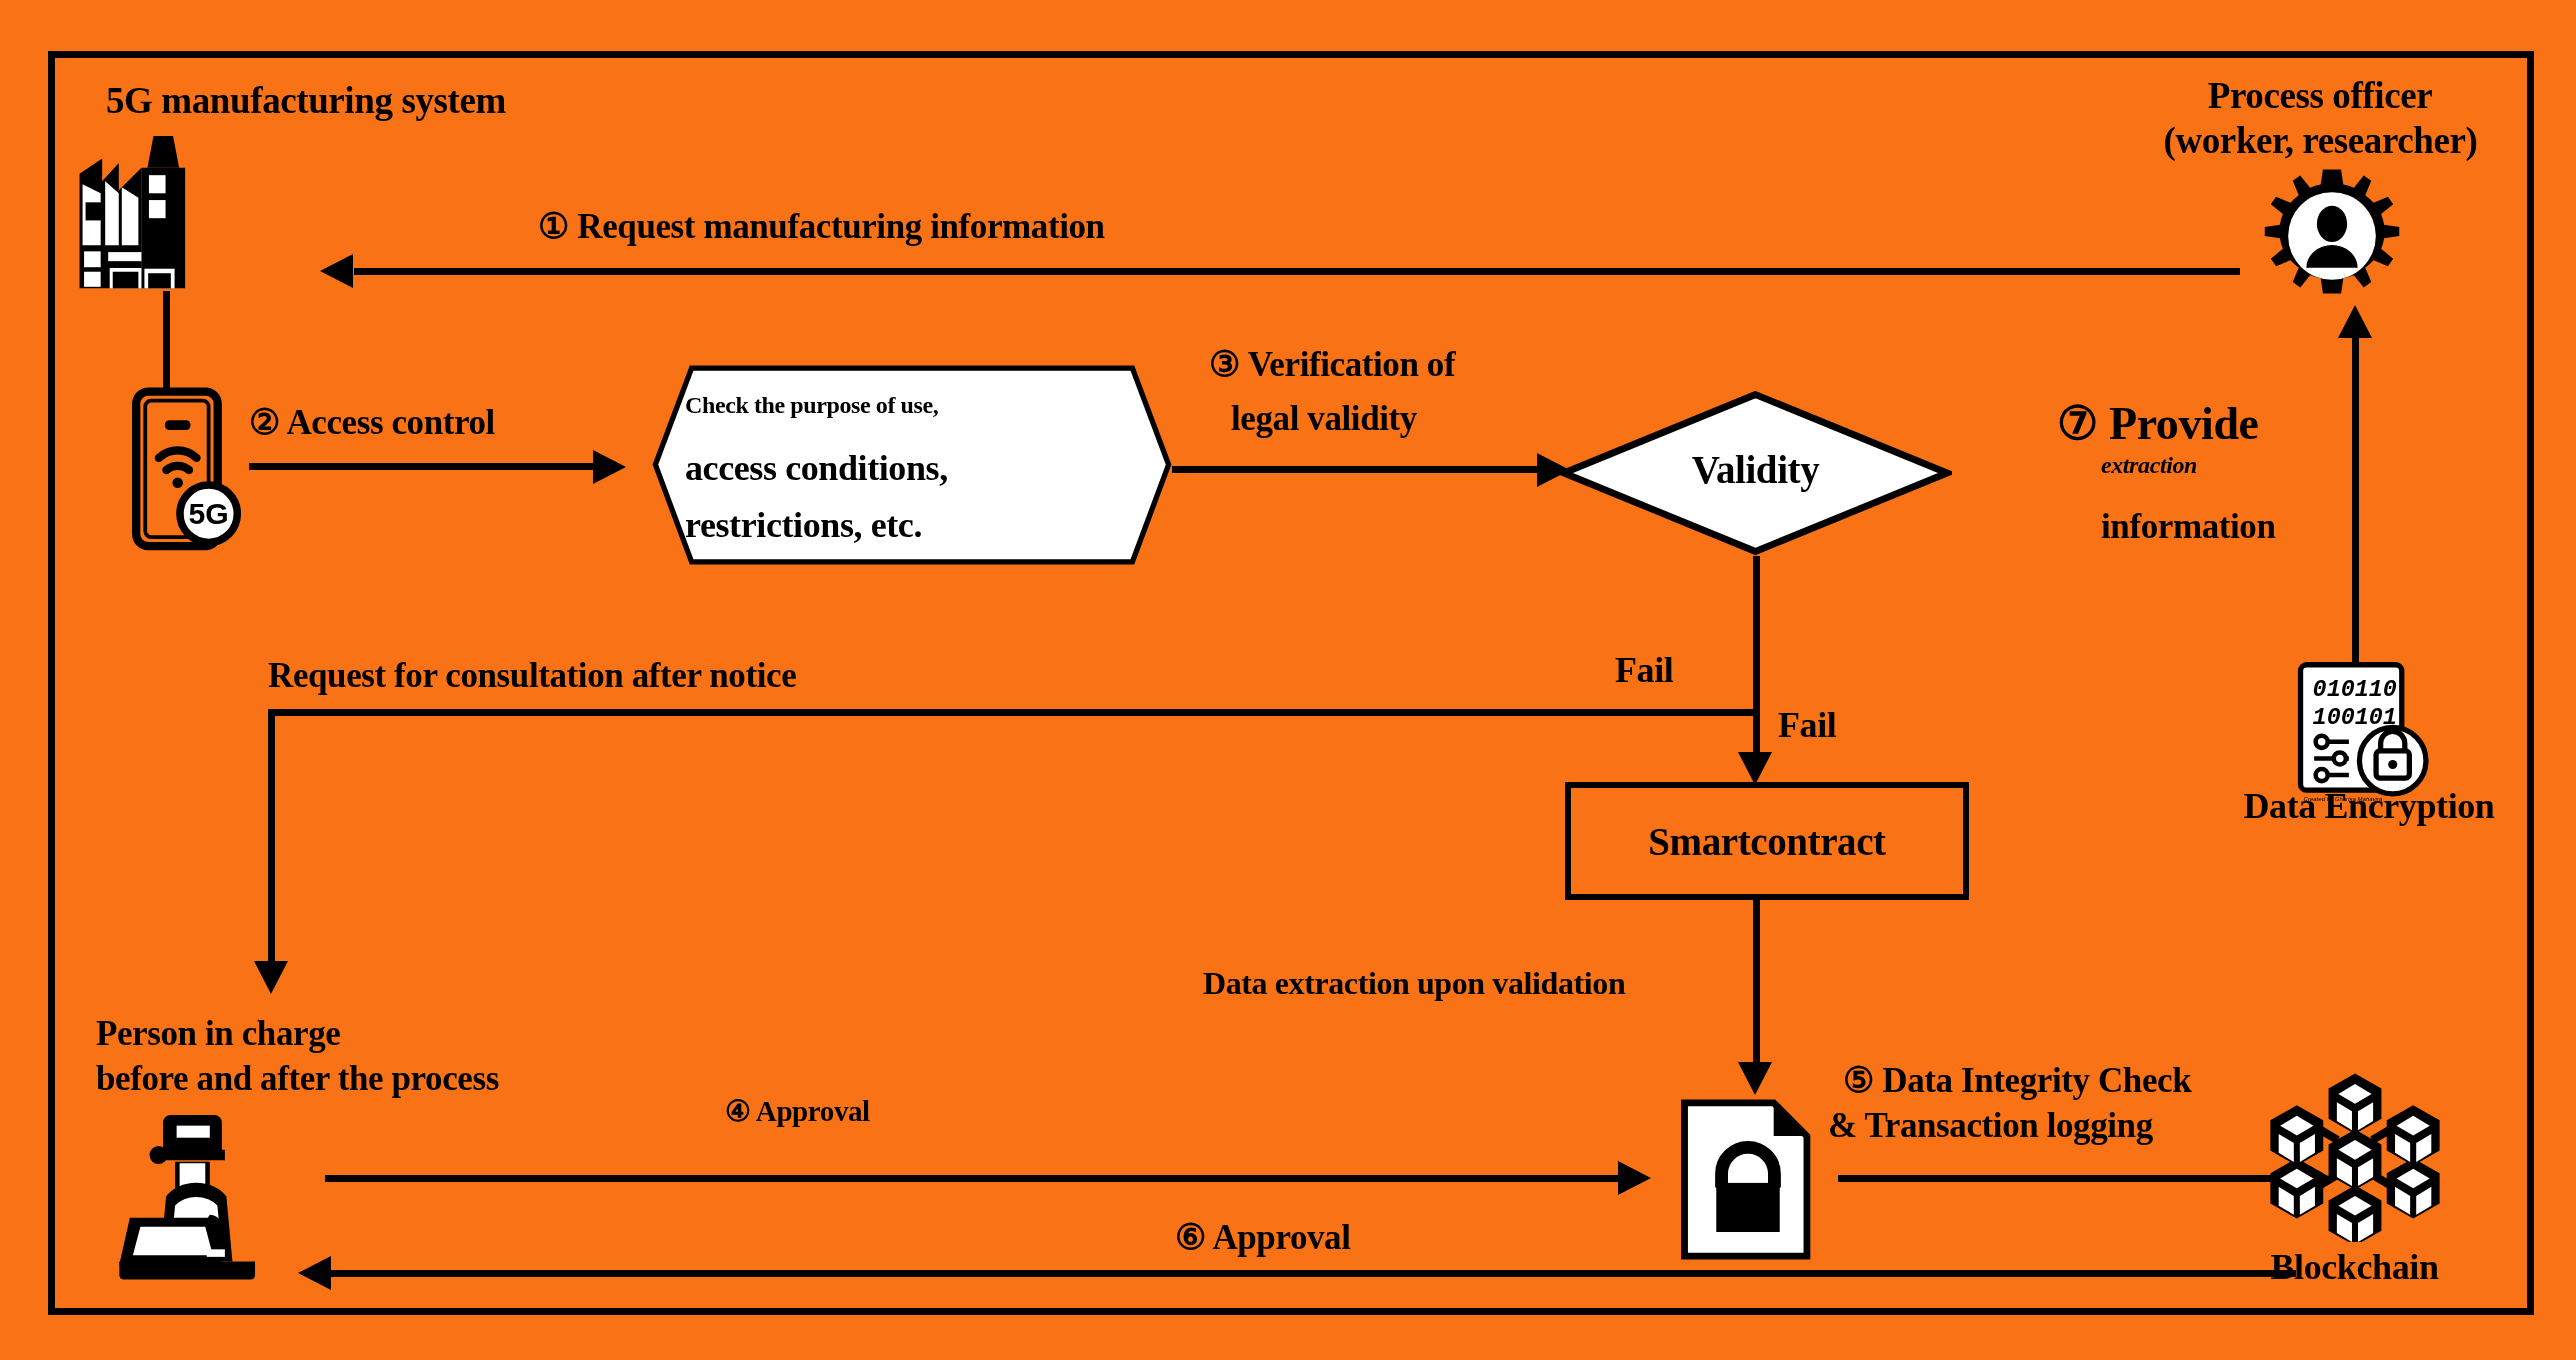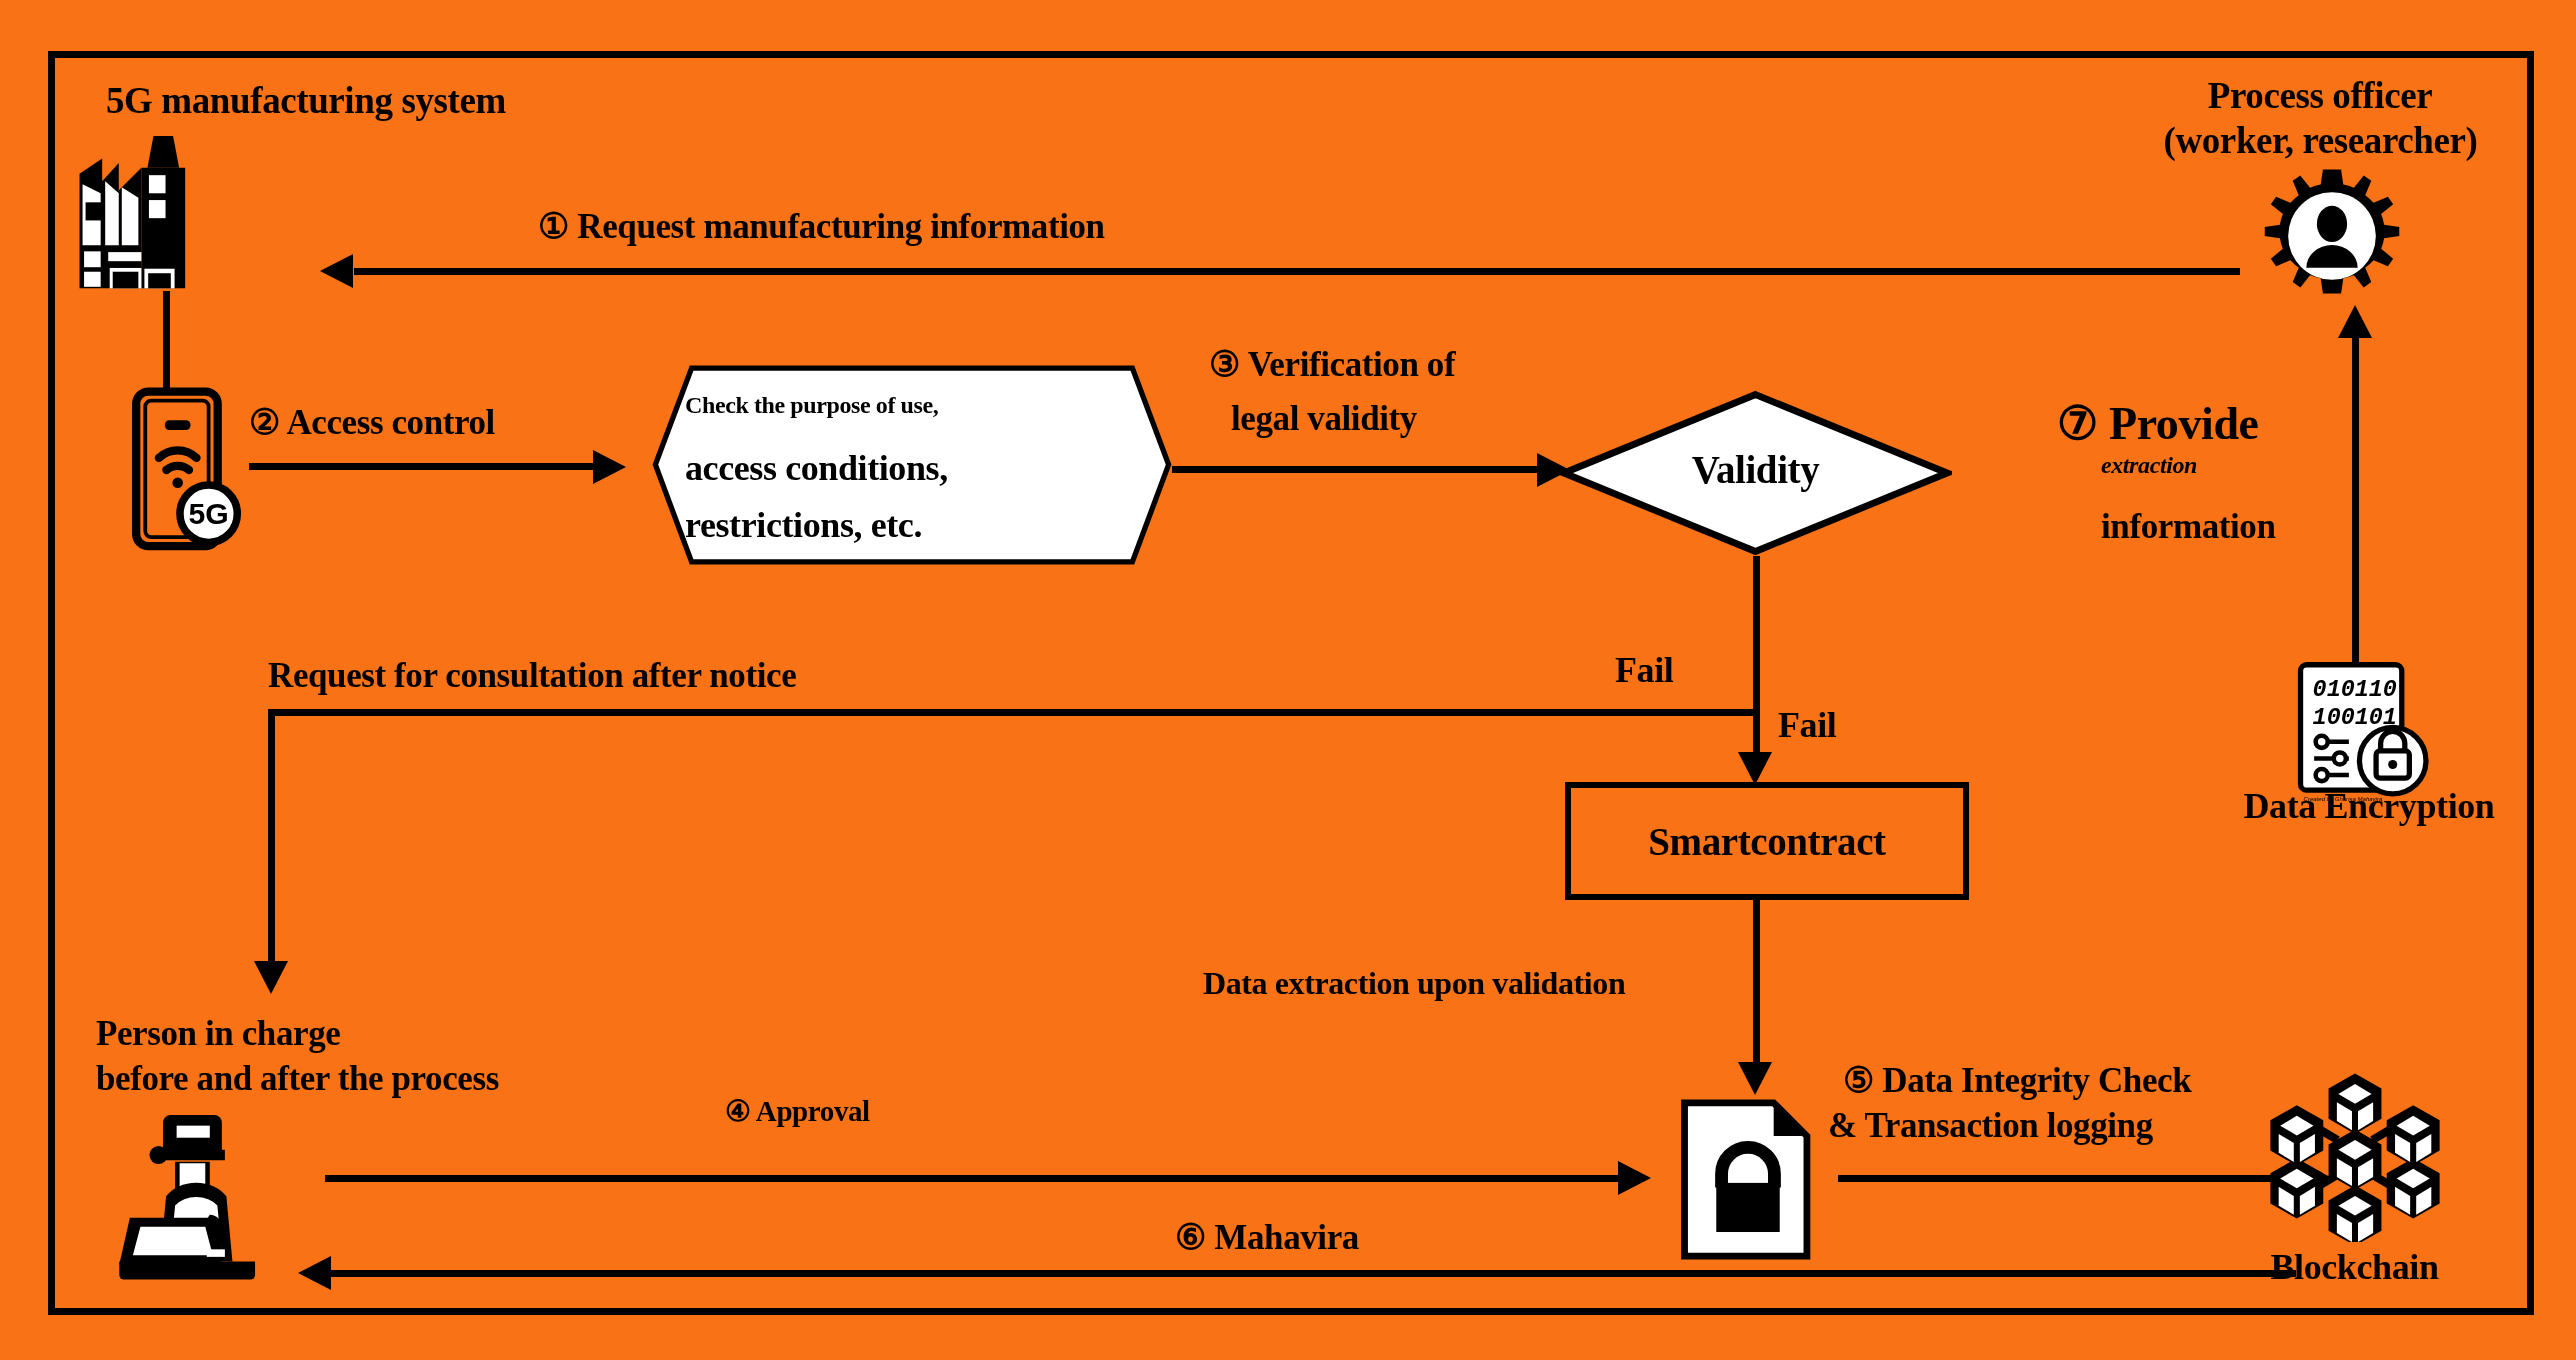--- a/index.html
+++ b/index.html
@@ -322,21 +322,21 @@
         <path d="M216 152 l-20 12 v25 l20 -12 z"></path>
 
         <path d="M115 164 l22 13 -22 13 -22-13 z"></path>
         <path d="M91 188 l20 12 v25 l-20 -12 z"></path>
         <path d="M139 188 l-20 12 v25 l20 -12 z"></path>
       </g>
     </svg>
   </div>
   <div class="lbl center" style="left:2260px; top:1246px; width:189px; font-size:36px;">Blockchain</div>
 
-  <div class="lbl" style="left:1175px; top:1217px; font-size:35px;">⑥ Mahavira</div>
+  <div class="lbl" style="left:1175px; top:1217px; font-size:35px;">⑥ Approval</div>
   <div class="hline" style="left:331px; top:1270px; width:1965px;"></div>
   <div class="arrow-l" style="left:298px; top:1256px;"></div>
 
   <div class="lbl" style="left:2057px; top:397px; font-size:46px;">⑦ Provide</div>
   <div class="lbl" style="left:2101px; top:451px; font-size:24px;font-style:italic;">extraction</div>
   <div class="lbl" style="left:2101px; top:506px; font-size:35px;">information</div>
 
   <div class="vline" style="left:2352px; top:336px; height:378px;"></div>
   <div class="arrow-u" style="left:2338px; top:305px;"></div>
 

